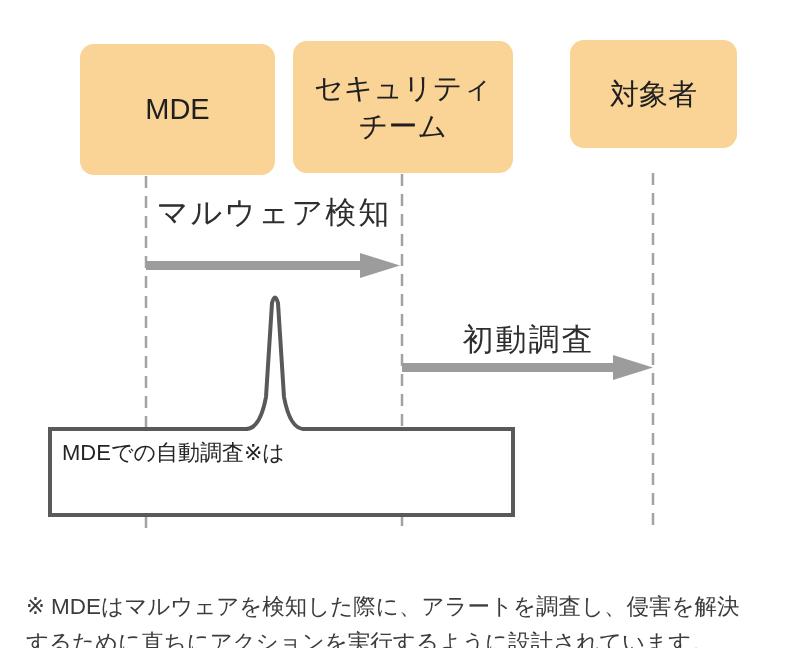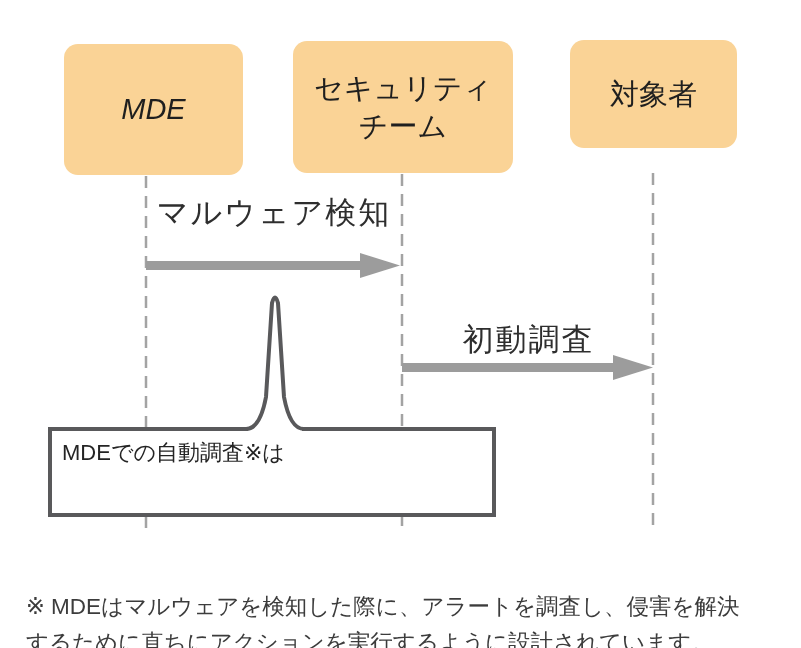--- a/index.html
+++ b/index.html
@@ -18,21 +18,21 @@
     display: flex;
     align-items: center;
     justify-content: center;
     text-align: center;
     color: #1f1f1f;
     font-size: 29px;
     line-height: 1.32;
     white-space: pre-line;
     z-index: 2;
   }
-  #actor-mde    { left: 64px;  top: 44px; width: 179px; height: 131px; font-style: italic; }
+  #actor-mde    { left: 80px;  top: 44px; width: 195px; height: 131px; }
   #actor-team   { left: 293px; top: 41px; width: 220px; height: 132px; }
   #actor-target { left: 570px; top: 40px; width: 167px; height: 108px; }
 
   #diagram-canvas {
     position: absolute;
     left: 0; top: 0;
     z-index: 1;
   }
   .message-label {
     position: absolute;
@@ -44,21 +44,21 @@
   }
   #message-label-1 { left: 146px; top: 192px; width: 256px; }
   #message-label-2 { left: 402px; top: 319px; width: 253px; }
 
   #callout-box {
     position: absolute;
     left: 48px; top: 427px;
     width: 423px; height: 58px;
     background: #ffffff;
     border: 4px solid #59595B;
-    padding: 6px 7px 18px 10px;
+    padding: 6px 26px 18px 10px;
     font-size: 22px;
     line-height: 31px;
     color: #242424;
     z-index: 3;
   }
   #callout-pointer {
     position: absolute;
     left: 246px; top: 286px;
     z-index: 4;
   }

